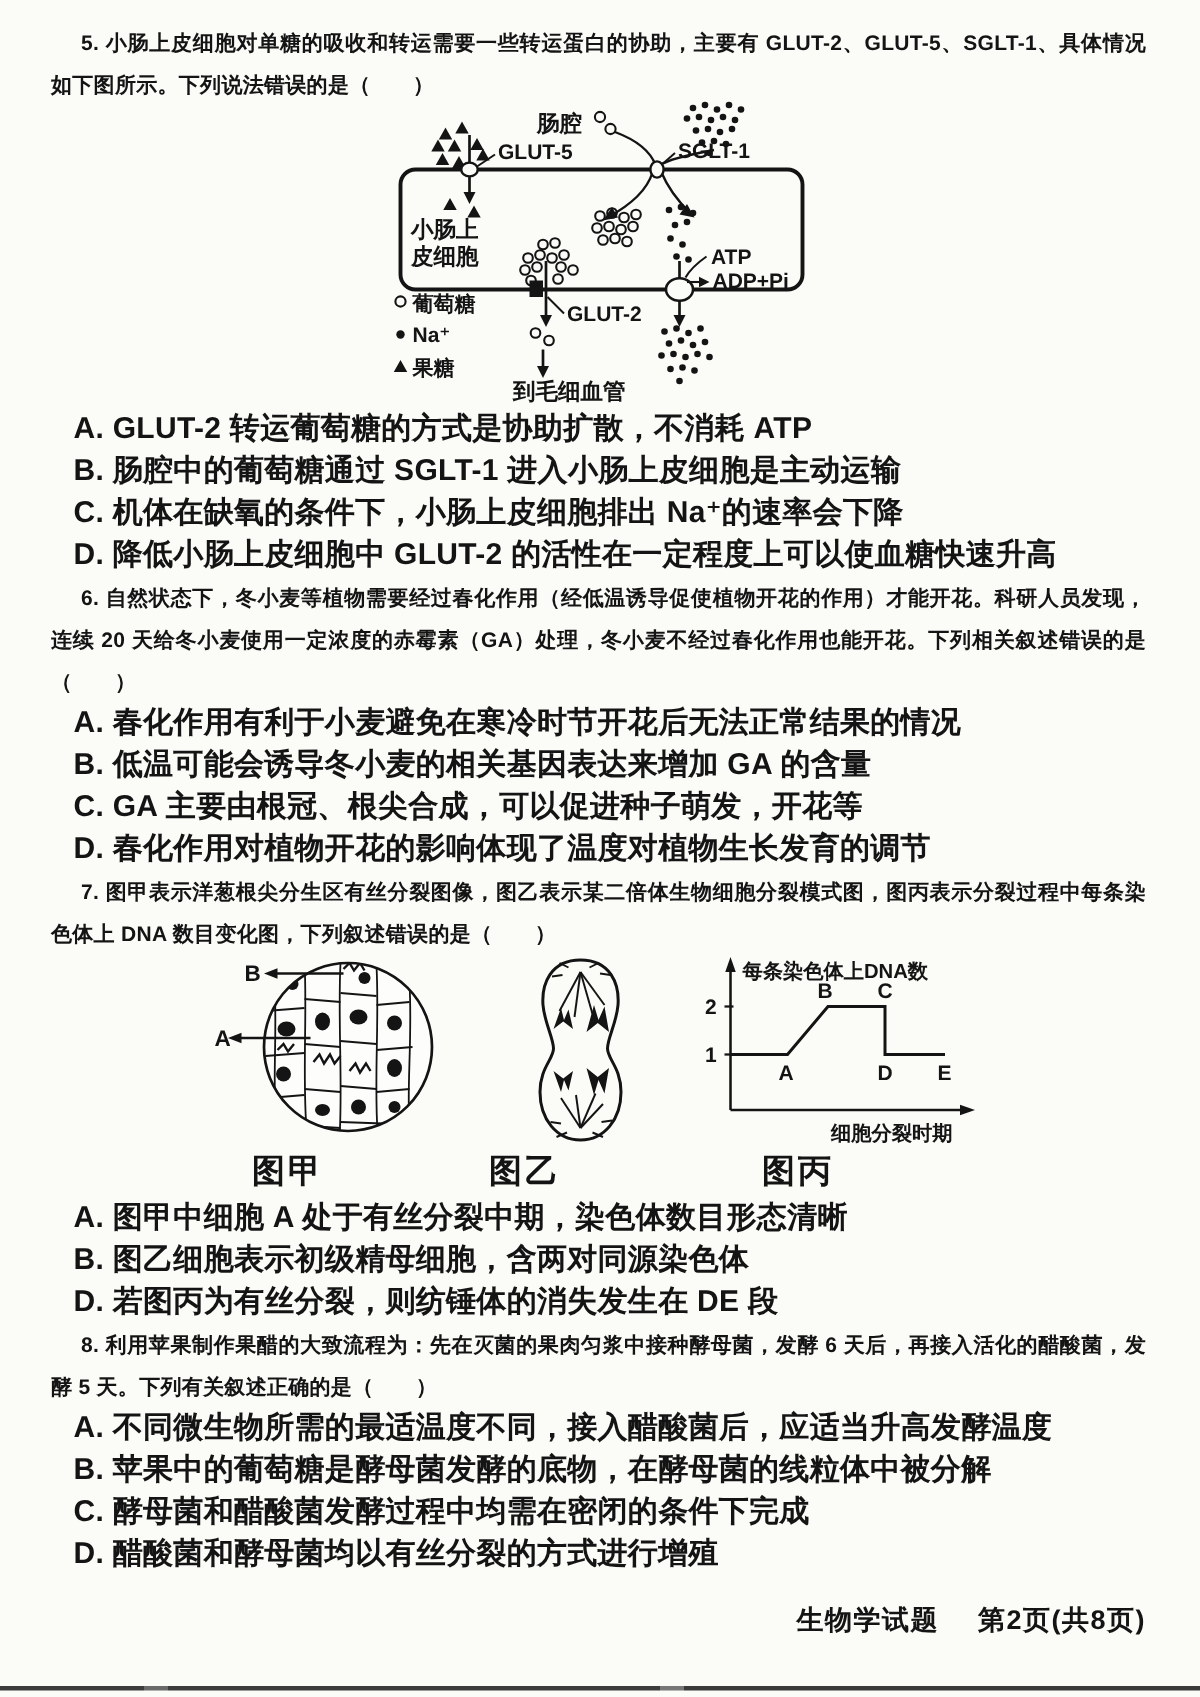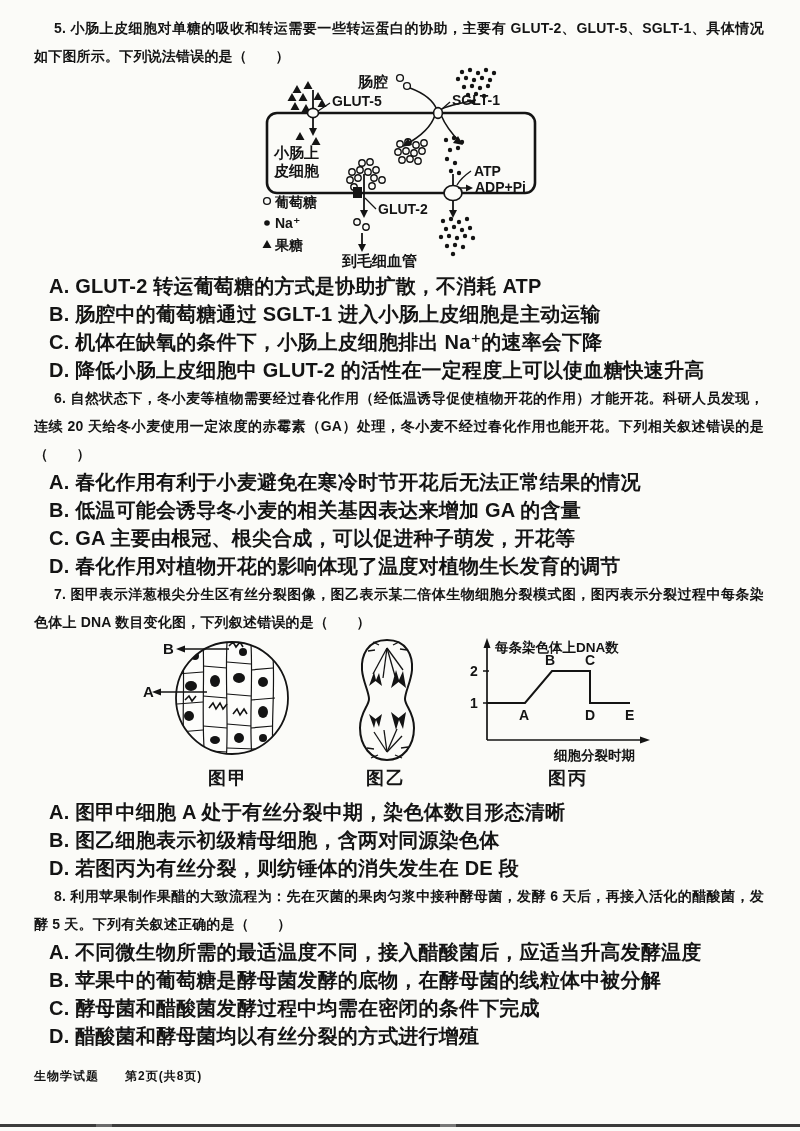--- a/index.html
+++ b/index.html
@@ -9,22 +9,22 @@
     font-family:"Liberation Sans","DejaVu Sans",sans-serif;
     font-weight:700;
   }
   .sheet{position:absolute;inset:0;padding:14px 36px 0 34px;box-sizing:border-box;}
   .stem{margin:0;font-size:14px;line-height:28px;text-indent:20px;text-align:justify;letter-spacing:.2px;}
   .opt{font-size:20px;line-height:28px;padding-left:15px;letter-spacing:.2px;white-space:nowrap;}
   .fig5{position:relative;height:202px;}
   .fig5 svg{position:absolute;left:216px;top:-4px;}
   .fig7{position:relative;height:162px;}
   .fig7 .figpos{position:absolute;}
-  .figlabel{position:absolute;top:130px;width:120px;text-align:center;font-size:18px;letter-spacing:2px;}
-  .footer{margin-top:18px;text-align:left;font-size:12px;letter-spacing:1px;}
+  .figlabel{position:absolute;top:130px;width:120px;text-align:left;font-size:22px;letter-spacing:2px;}
+  .footer{margin-top:18px;text-align:right;font-size:18px;letter-spacing:1px;}
   .footer .gap{display:inline-block;width:26px;}
   .scanline{position:absolute;left:0;top:1124px;width:800px;height:3px;
     background:linear-gradient(90deg,#3c3c3c 0 12%,#6a6a6a 12% 14%,#3c3c3c 14% 55%,#777 55% 57%,#3a3a3a 57% 100%);}
   svg text{font-family:"Liberation Sans","DejaVu Sans",sans-serif;font-weight:700;fill:#141414;}
   .ln{stroke:#141414;fill:none;}
 </style>
 </head>
 <body>
 
 <div class="sheet">

